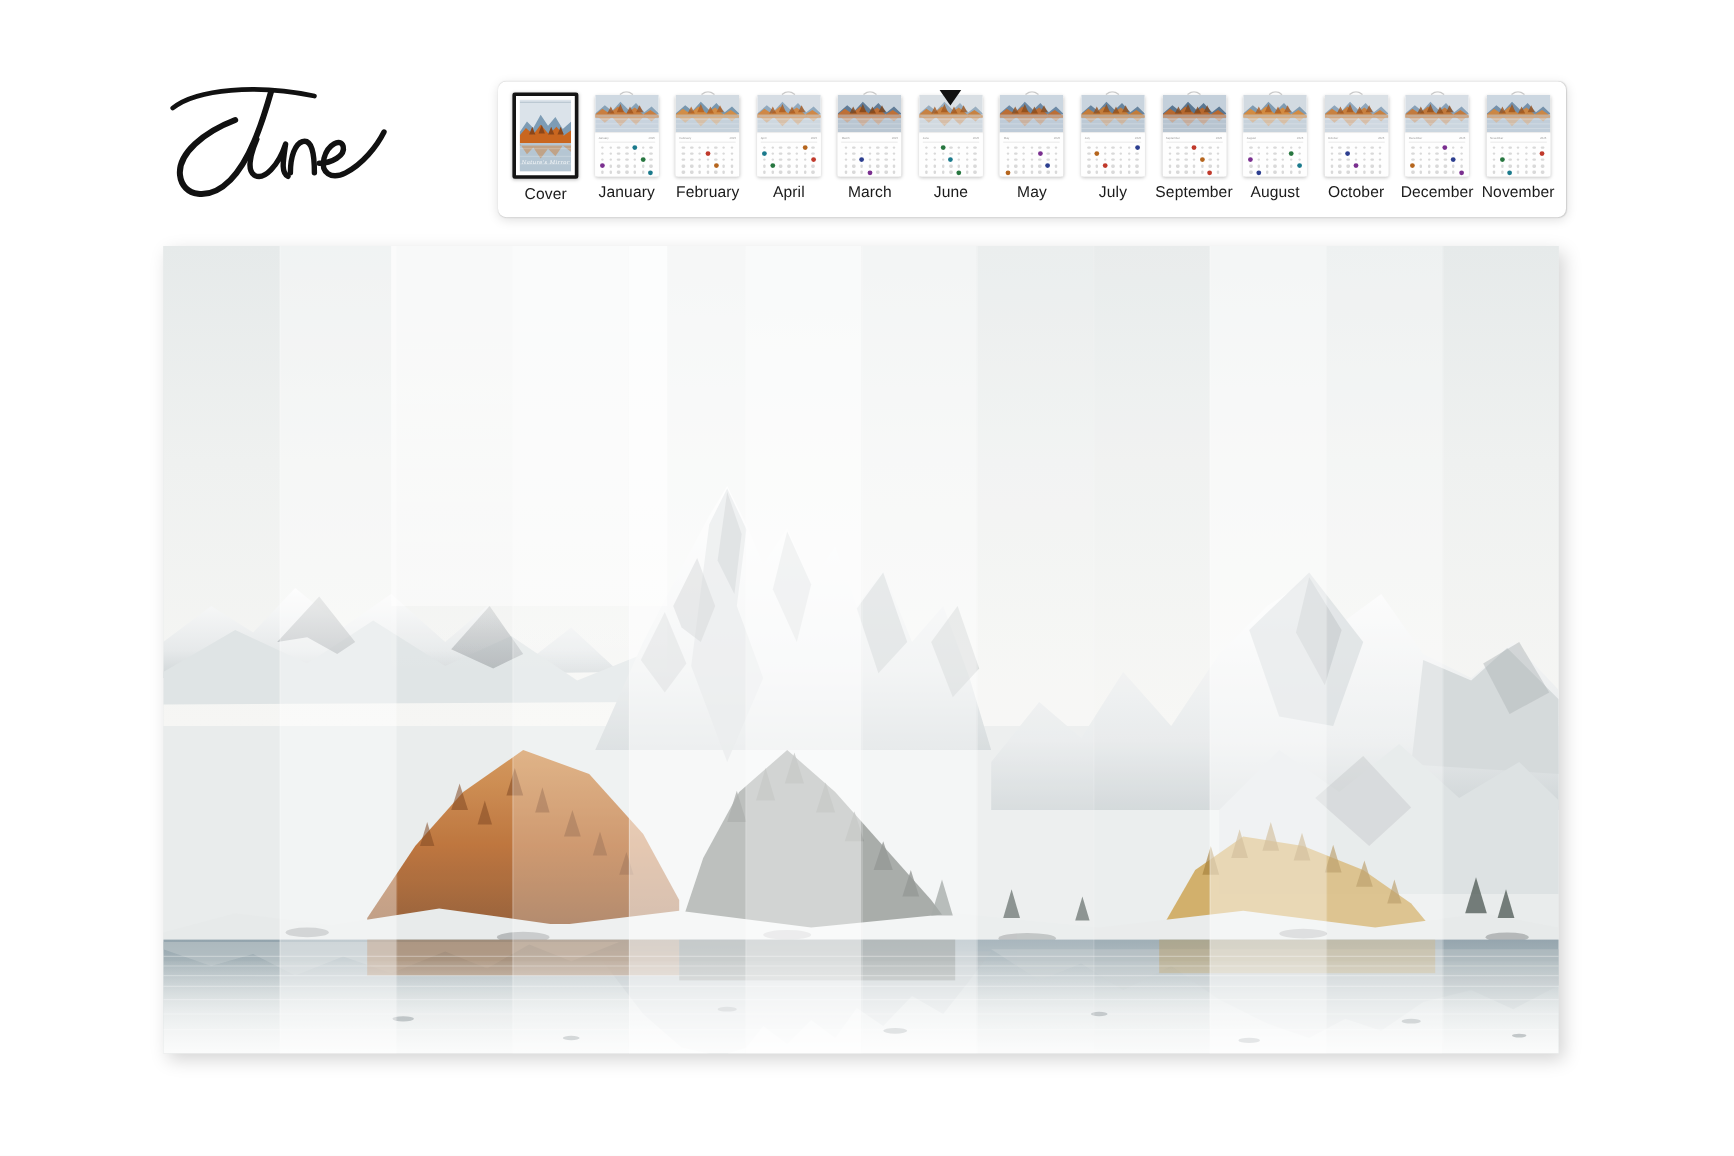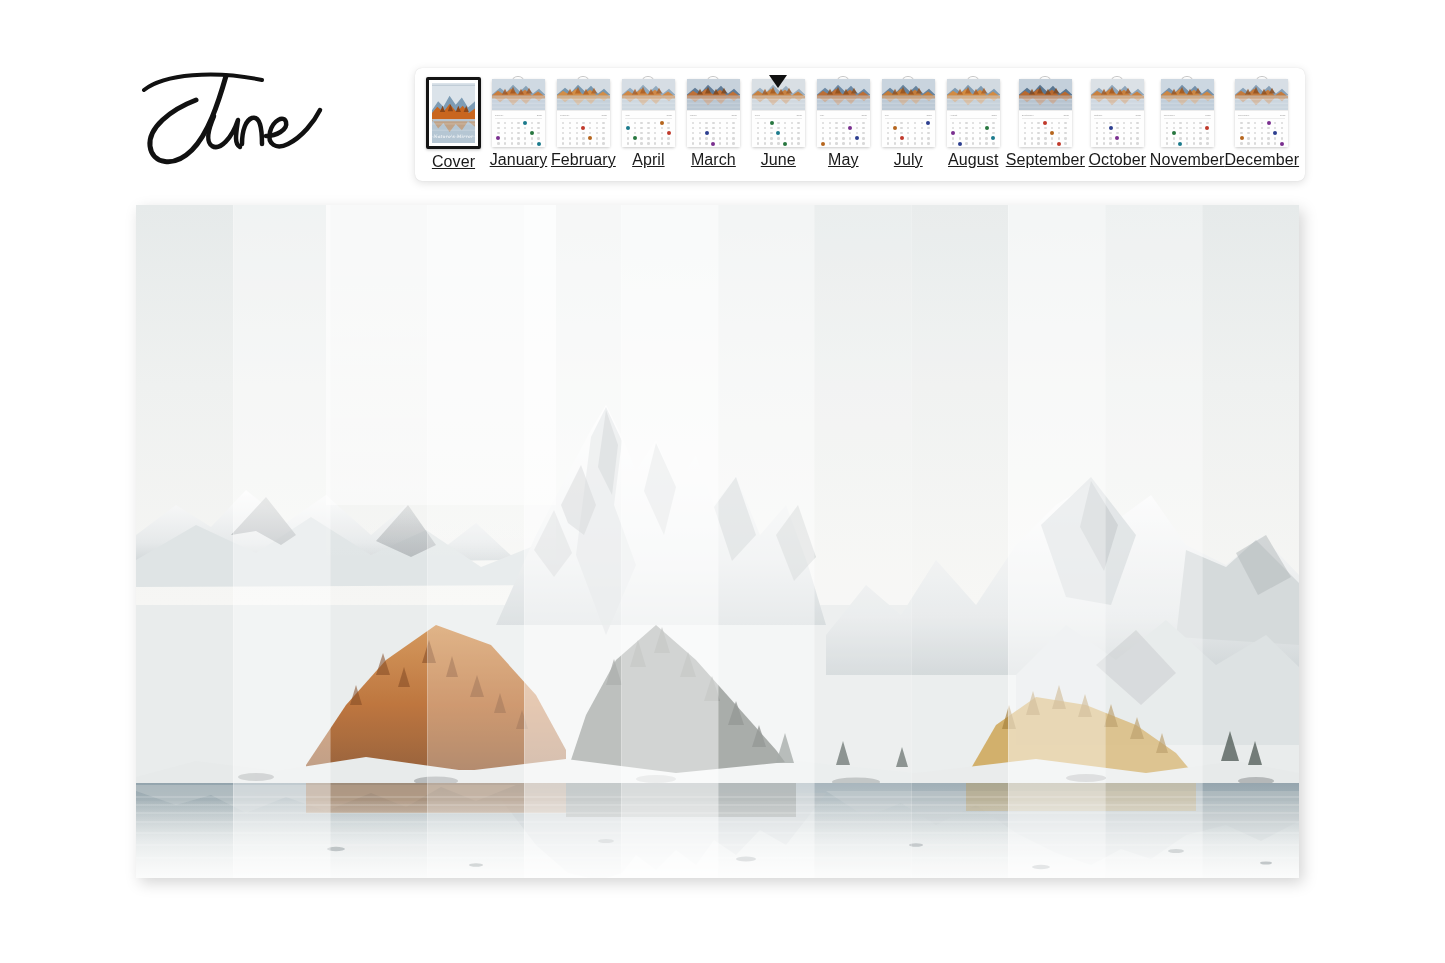--- a/index.html
+++ b/index.html
@@ -81,26 +81,25 @@
   .tg-cell::after {
     content: ""; display: block;
     width: 2.4px; height: 2.4px; border-radius: 50%;
     background: #d9d9d9;
   }
   .tg-cell.dot::after { width: 4px; height: 4px; }
   .tg-sep { height: 0.7px; background: #ededed; margin: 1px 1px 1px 1px; }
 
   .thumb-label {
     margin-top: 5px;
-    font-size: 16px;
+    font-size: 13px;
     color: #1a1a1a;
     line-height: 16px;
     white-space: nowrap;
     letter-spacing: 0.1px;
-    text-decoration: underline;
   }
 
   
   .thumb-card.cover {
     border: 3px solid #141414;
     background: #ffffff;
     padding: 3px;
     width: 55px; height: 72px;
     margin-top: 0;
     box-shadow: 0 1px 3px rgba(0,0,0,0.25);
@@ -692,20 +691,94 @@
               </div>
             </div>
           </div>
         </div>
         <div class="thumb-label">July</div>
       </div>
       <div class="thumb-cell">
         <div class="thumb-card">
           <div class="hook"></div>
           <div class="thumb-photo"><svg viewBox="0 0 53 32" preserveAspectRatio="none" width="100%" height="100%">
+    <rect width="53" height="32" fill="#c4d0db"></rect>
+    <path d="M0 16 L8 9 L14 14 L21 6 L28 13 L34 7 L41 15 L47 10 L53 16 L53 17 L0 17 Z" fill="#4f6d8a" opacity="0.9"></path>
+    <path d="M0 17 L6 12 L12 16 L19 10 L26 16 L33 11 L40 17 L46 13 L53 18 L53 20 L0 20 Z" fill="#c8661f" opacity="0.85"></path>
+    <path d="M10 16 l3 -6 l3 6 z M18 15 l3 -7 l3 7 z M26 16 l3 -6 l3 6 z M34 15 l3 -6 l3 6 z" fill="#82461a" opacity="0.8"></path>
+    <rect y="17" width="53" height="15" fill="#4f6d8a" opacity="0.35"></rect>
+    <path d="M0 17 L8 24 L14 19 L21 27 L28 20 L34 26 L41 18 L47 23 L53 17 L53 19 L0 19 Z" fill="#c8661f" opacity="0.45"></path>
+    <rect y="17" width="53" height="15" fill="#ffffff" opacity="0.28"></rect>
+    <g stroke="#ffffff" stroke-width="0.4" opacity="0.5">
+      <line x1="0" y1="21" x2="53" y2="21"></line>
+                <line x1="0" y1="25" x2="53" y2="25"></line>
+                <line x1="0" y1="29" x2="53" y2="29"></line>
+    </g>
+  </svg></div>
+          <div class="thumb-grid">
+            <div class="tg-head">
+            <span>September</span>
+            <span>2025</span>
+          </div>
+          <div class="tg-sep"></div>
+          <div class="tg-rows">
+              <div class="tg-row">
+                <span class="tg-cell"></span>
+                <span class="tg-cell"></span>
+                <span class="tg-cell"></span>
+                <span class="tg-cell dot" style="--d: #c0392b; background: transparent;" data-dot-n="25"></span>
+                <span class="tg-cell"></span>
+                <span class="tg-cell"></span>
+                <span class="tg-cell"></span>
+              </div>
+              <div class="tg-row">
+                <span class="tg-cell"></span>
+                <span class="tg-cell"></span>
+                <span class="tg-cell"></span>
+                <span class="tg-cell"></span>
+                <span class="tg-cell"></span>
+                <span class="tg-cell"></span>
+                <span class="tg-cell"></span>
+              </div>
+              <div class="tg-row">
+                <span class="tg-cell"></span>
+                <span class="tg-cell"></span>
+                <span class="tg-cell"></span>
+                <span class="tg-cell"></span>
+                <span class="tg-cell dot" style="--d: #b5651d; background: transparent;" data-dot-n="26"></span>
+                <span class="tg-cell"></span>
+                <span class="tg-cell"></span>
+              </div>
+              <div class="tg-row">
+                <span class="tg-cell"></span>
+                <span class="tg-cell"></span>
+                <span class="tg-cell"></span>
+                <span class="tg-cell"></span>
+                <span class="tg-cell"></span>
+                <span class="tg-cell"></span>
+                <span class="tg-cell"></span>
+              </div>
+              <div class="tg-row">
+                <span class="tg-cell"></span>
+                <span class="tg-cell"></span>
+                <span class="tg-cell"></span>
+                <span class="tg-cell"></span>
+                <span class="tg-cell"></span>
+                <span class="tg-cell dot" style="--d: #c0392b; background: transparent;" data-dot-n="27"></span>
+                <span class="tg-cell"></span>
+              </div>
+            </div>
+          </div>
+        </div>
+        <div class="thumb-label">September</div>
+      </div>
+      <div class="thumb-cell">
+        <div class="thumb-card">
+          <div class="hook"></div>
+          <div class="thumb-photo"><svg viewBox="0 0 53 32" preserveAspectRatio="none" width="100%" height="100%">
     <rect width="53" height="32" fill="#d2dae1"></rect>
     <path d="M0 16 L8 9 L14 14 L21 6 L28 13 L34 7 L41 15 L47 10 L53 16 L53 17 L0 17 Z" fill="#7793ac" opacity="0.9"></path>
     <path d="M0 17 L6 12 L12 16 L19 10 L26 16 L33 11 L40 17 L46 13 L53 18 L53 20 L0 20 Z" fill="#e0882f" opacity="0.85"></path>
     <path d="M10 16 l3 -6 l3 6 z M18 15 l3 -7 l3 7 z M26 16 l3 -6 l3 6 z M34 15 l3 -6 l3 6 z" fill="#ae5c1f" opacity="0.8"></path>
     <rect y="17" width="53" height="15" fill="#7793ac" opacity="0.35"></rect>
     <path d="M0 17 L8 24 L14 19 L21 27 L28 20 L34 26 L41 18 L47 23 L53 17 L53 19 L0 19 Z" fill="#e0882f" opacity="0.45"></path>
     <rect y="17" width="53" height="15" fill="#ffffff" opacity="0.28"></rect>
     <g stroke="#ffffff" stroke-width="0.4" opacity="0.5">
       <line x1="0" y1="21" x2="53" y2="21"></line>
                 <line x1="0" y1="25" x2="53" y2="25"></line>
@@ -761,94 +834,20 @@
                 <span class="tg-cell"></span>
                 <span class="tg-cell"></span>
                 <span class="tg-cell"></span>
                 <span class="tg-cell"></span>
                 <span class="tg-cell"></span>
               </div>
             </div>
           </div>
         </div>
         <div class="thumb-label">August</div>
-      </div>
-      <div class="thumb-cell">
-        <div class="thumb-card">
-          <div class="hook"></div>
-          <div class="thumb-photo"><svg viewBox="0 0 53 32" preserveAspectRatio="none" width="100%" height="100%">
-    <rect width="53" height="32" fill="#c4d0db"></rect>
-    <path d="M0 16 L8 9 L14 14 L21 6 L28 13 L34 7 L41 15 L47 10 L53 16 L53 17 L0 17 Z" fill="#4f6d8a" opacity="0.9"></path>
-    <path d="M0 17 L6 12 L12 16 L19 10 L26 16 L33 11 L40 17 L46 13 L53 18 L53 20 L0 20 Z" fill="#c8661f" opacity="0.85"></path>
-    <path d="M10 16 l3 -6 l3 6 z M18 15 l3 -7 l3 7 z M26 16 l3 -6 l3 6 z M34 15 l3 -6 l3 6 z" fill="#82461a" opacity="0.8"></path>
-    <rect y="17" width="53" height="15" fill="#4f6d8a" opacity="0.35"></rect>
-    <path d="M0 17 L8 24 L14 19 L21 27 L28 20 L34 26 L41 18 L47 23 L53 17 L53 19 L0 19 Z" fill="#c8661f" opacity="0.45"></path>
-    <rect y="17" width="53" height="15" fill="#ffffff" opacity="0.28"></rect>
-    <g stroke="#ffffff" stroke-width="0.4" opacity="0.5">
-      <line x1="0" y1="21" x2="53" y2="21"></line>
-                <line x1="0" y1="25" x2="53" y2="25"></line>
-                <line x1="0" y1="29" x2="53" y2="29"></line>
-    </g>
-  </svg></div>
-          <div class="thumb-grid">
-            <div class="tg-head">
-            <span>September</span>
-            <span>2025</span>
-          </div>
-          <div class="tg-sep"></div>
-          <div class="tg-rows">
-              <div class="tg-row">
-                <span class="tg-cell"></span>
-                <span class="tg-cell"></span>
-                <span class="tg-cell"></span>
-                <span class="tg-cell dot" style="--d: #c0392b; background: transparent;" data-dot-n="25"></span>
-                <span class="tg-cell"></span>
-                <span class="tg-cell"></span>
-                <span class="tg-cell"></span>
-              </div>
-              <div class="tg-row">
-                <span class="tg-cell"></span>
-                <span class="tg-cell"></span>
-                <span class="tg-cell"></span>
-                <span class="tg-cell"></span>
-                <span class="tg-cell"></span>
-                <span class="tg-cell"></span>
-                <span class="tg-cell"></span>
-              </div>
-              <div class="tg-row">
-                <span class="tg-cell"></span>
-                <span class="tg-cell"></span>
-                <span class="tg-cell"></span>
-                <span class="tg-cell"></span>
-                <span class="tg-cell dot" style="--d: #b5651d; background: transparent;" data-dot-n="26"></span>
-                <span class="tg-cell"></span>
-                <span class="tg-cell"></span>
-              </div>
-              <div class="tg-row">
-                <span class="tg-cell"></span>
-                <span class="tg-cell"></span>
-                <span class="tg-cell"></span>
-                <span class="tg-cell"></span>
-                <span class="tg-cell"></span>
-                <span class="tg-cell"></span>
-                <span class="tg-cell"></span>
-              </div>
-              <div class="tg-row">
-                <span class="tg-cell"></span>
-                <span class="tg-cell"></span>
-                <span class="tg-cell"></span>
-                <span class="tg-cell"></span>
-                <span class="tg-cell"></span>
-                <span class="tg-cell dot" style="--d: #c0392b; background: transparent;" data-dot-n="27"></span>
-                <span class="tg-cell"></span>
-              </div>
-            </div>
-          </div>
-        </div>
-        <div class="thumb-label">September</div>
       </div>
       <div class="thumb-cell">
         <div class="thumb-card">
           <div class="hook"></div>
           <div class="thumb-photo"><svg viewBox="0 0 53 32" preserveAspectRatio="none" width="100%" height="100%">
     <rect width="53" height="32" fill="#dbe1e6"></rect>
     <path d="M0 16 L8 9 L14 14 L21 6 L28 13 L34 7 L41 15 L47 10 L53 16 L53 17 L0 17 Z" fill="#86a0b6" opacity="0.9"></path>
     <path d="M0 17 L6 12 L12 16 L19 10 L26 16 L33 11 L40 17 L46 13 L53 18 L53 20 L0 20 Z" fill="#d27a2a" opacity="0.85"></path>
     <path d="M10 16 l3 -6 l3 6 z M18 15 l3 -7 l3 7 z M26 16 l3 -6 l3 6 z M34 15 l3 -6 l3 6 z" fill="#a1561e" opacity="0.8"></path>
     <rect y="17" width="53" height="15" fill="#86a0b6" opacity="0.35"></rect>
@@ -914,20 +913,94 @@
               </div>
             </div>
           </div>
         </div>
         <div class="thumb-label">October</div>
       </div>
       <div class="thumb-cell">
         <div class="thumb-card">
           <div class="hook"></div>
           <div class="thumb-photo"><svg viewBox="0 0 53 32" preserveAspectRatio="none" width="100%" height="100%">
+    <rect width="53" height="32" fill="#d7dee5"></rect>
+    <path d="M0 16 L8 9 L14 14 L21 6 L28 13 L34 7 L41 15 L47 10 L53 16 L53 17 L0 17 Z" fill="#7f9ab2" opacity="0.9"></path>
+    <path d="M0 17 L6 12 L12 16 L19 10 L26 16 L33 11 L40 17 L46 13 L53 18 L53 20 L0 20 Z" fill="#cd7327" opacity="0.85"></path>
+    <path d="M10 16 l3 -6 l3 6 z M18 15 l3 -7 l3 7 z M26 16 l3 -6 l3 6 z M34 15 l3 -6 l3 6 z" fill="#8f4d1b" opacity="0.8"></path>
+    <rect y="17" width="53" height="15" fill="#7f9ab2" opacity="0.35"></rect>
+    <path d="M0 17 L8 24 L14 19 L21 27 L28 20 L34 26 L41 18 L47 23 L53 17 L53 19 L0 19 Z" fill="#cd7327" opacity="0.45"></path>
+    <rect y="17" width="53" height="15" fill="#ffffff" opacity="0.28"></rect>
+    <g stroke="#ffffff" stroke-width="0.4" opacity="0.5">
+      <line x1="0" y1="21" x2="53" y2="21"></line>
+                <line x1="0" y1="25" x2="53" y2="25"></line>
+                <line x1="0" y1="29" x2="53" y2="29"></line>
+    </g>
+  </svg></div>
+          <div class="thumb-grid">
+            <div class="tg-head">
+            <span>December</span>
+            <span>2025</span>
+          </div>
+          <div class="tg-sep"></div>
+          <div class="tg-rows">
+              <div class="tg-row">
+                <span class="tg-cell"></span>
+                <span class="tg-cell"></span>
+                <span class="tg-cell"></span>
+                <span class="tg-cell"></span>
+                <span class="tg-cell dot" style="--d: #7a2f8f; background: transparent;" data-dot-n="33"></span>
+                <span class="tg-cell"></span>
+                <span class="tg-cell"></span>
+              </div>
+              <div class="tg-row">
+                <span class="tg-cell"></span>
+                <span class="tg-cell"></span>
+                <span class="tg-cell"></span>
+                <span class="tg-cell"></span>
+                <span class="tg-cell"></span>
+                <span class="tg-cell"></span>
+                <span class="tg-cell"></span>
+              </div>
+              <div class="tg-row">
+                <span class="tg-cell"></span>
+                <span class="tg-cell"></span>
+                <span class="tg-cell"></span>
+                <span class="tg-cell"></span>
+                <span class="tg-cell"></span>
+                <span class="tg-cell dot" style="--d: #2c3e8f; background: transparent;" data-dot-n="34"></span>
+                <span class="tg-cell"></span>
+              </div>
+              <div class="tg-row">
+                <span class="tg-cell dot" style="--d: #b5651d; background: transparent;" data-dot-n="35"></span>
+                <span class="tg-cell"></span>
+                <span class="tg-cell"></span>
+                <span class="tg-cell"></span>
+                <span class="tg-cell"></span>
+                <span class="tg-cell"></span>
+                <span class="tg-cell"></span>
+              </div>
+              <div class="tg-row">
+                <span class="tg-cell"></span>
+                <span class="tg-cell"></span>
+                <span class="tg-cell"></span>
+                <span class="tg-cell"></span>
+                <span class="tg-cell"></span>
+                <span class="tg-cell"></span>
+                <span class="tg-cell dot" style="--d: #7a2f8f; background: transparent;" data-dot-n="36"></span>
+              </div>
+            </div>
+          </div>
+        </div>
+        <div class="thumb-label">December</div>
+      </div>
+      <div class="thumb-cell">
+        <div class="thumb-card">
+          <div class="hook"></div>
+          <div class="thumb-photo"><svg viewBox="0 0 53 32" preserveAspectRatio="none" width="100%" height="100%">
     <rect width="53" height="32" fill="#ccd7e1"></rect>
     <path d="M0 16 L8 9 L14 14 L21 6 L28 13 L34 7 L41 15 L47 10 L53 16 L53 17 L0 17 Z" fill="#6b89a5" opacity="0.9"></path>
     <path d="M0 17 L6 12 L12 16 L19 10 L26 16 L33 11 L40 17 L46 13 L53 18 L53 20 L0 20 Z" fill="#db8533" opacity="0.85"></path>
     <path d="M10 16 l3 -6 l3 6 z M18 15 l3 -7 l3 7 z M26 16 l3 -6 l3 6 z M34 15 l3 -6 l3 6 z" fill="#9c541c" opacity="0.8"></path>
     <rect y="17" width="53" height="15" fill="#6b89a5" opacity="0.35"></rect>
     <path d="M0 17 L8 24 L14 19 L21 27 L28 20 L34 26 L41 18 L47 23 L53 17 L53 19 L0 19 Z" fill="#db8533" opacity="0.45"></path>
     <rect y="17" width="53" height="15" fill="#ffffff" opacity="0.28"></rect>
     <g stroke="#ffffff" stroke-width="0.4" opacity="0.5">
       <line x1="0" y1="21" x2="53" y2="21"></line>
                 <line x1="0" y1="25" x2="53" y2="25"></line>
@@ -983,94 +1056,20 @@
                 <span class="tg-cell dot" style="--d: #1b7a8c; background: transparent;" data-dot-n="32"></span>
                 <span class="tg-cell"></span>
                 <span class="tg-cell"></span>
                 <span class="tg-cell"></span>
                 <span class="tg-cell"></span>
               </div>
             </div>
           </div>
         </div>
         <div class="thumb-label">November</div>
-      </div>
-      <div class="thumb-cell">
-        <div class="thumb-card">
-          <div class="hook"></div>
-          <div class="thumb-photo"><svg viewBox="0 0 53 32" preserveAspectRatio="none" width="100%" height="100%">
-    <rect width="53" height="32" fill="#d7dee5"></rect>
-    <path d="M0 16 L8 9 L14 14 L21 6 L28 13 L34 7 L41 15 L47 10 L53 16 L53 17 L0 17 Z" fill="#7f9ab2" opacity="0.9"></path>
-    <path d="M0 17 L6 12 L12 16 L19 10 L26 16 L33 11 L40 17 L46 13 L53 18 L53 20 L0 20 Z" fill="#cd7327" opacity="0.85"></path>
-    <path d="M10 16 l3 -6 l3 6 z M18 15 l3 -7 l3 7 z M26 16 l3 -6 l3 6 z M34 15 l3 -6 l3 6 z" fill="#8f4d1b" opacity="0.8"></path>
-    <rect y="17" width="53" height="15" fill="#7f9ab2" opacity="0.35"></rect>
-    <path d="M0 17 L8 24 L14 19 L21 27 L28 20 L34 26 L41 18 L47 23 L53 17 L53 19 L0 19 Z" fill="#cd7327" opacity="0.45"></path>
-    <rect y="17" width="53" height="15" fill="#ffffff" opacity="0.28"></rect>
-    <g stroke="#ffffff" stroke-width="0.4" opacity="0.5">
-      <line x1="0" y1="21" x2="53" y2="21"></line>
-                <line x1="0" y1="25" x2="53" y2="25"></line>
-                <line x1="0" y1="29" x2="53" y2="29"></line>
-    </g>
-  </svg></div>
-          <div class="thumb-grid">
-            <div class="tg-head">
-            <span>December</span>
-            <span>2025</span>
-          </div>
-          <div class="tg-sep"></div>
-          <div class="tg-rows">
-              <div class="tg-row">
-                <span class="tg-cell"></span>
-                <span class="tg-cell"></span>
-                <span class="tg-cell"></span>
-                <span class="tg-cell"></span>
-                <span class="tg-cell dot" style="--d: #7a2f8f; background: transparent;" data-dot-n="33"></span>
-                <span class="tg-cell"></span>
-                <span class="tg-cell"></span>
-              </div>
-              <div class="tg-row">
-                <span class="tg-cell"></span>
-                <span class="tg-cell"></span>
-                <span class="tg-cell"></span>
-                <span class="tg-cell"></span>
-                <span class="tg-cell"></span>
-                <span class="tg-cell"></span>
-                <span class="tg-cell"></span>
-              </div>
-              <div class="tg-row">
-                <span class="tg-cell"></span>
-                <span class="tg-cell"></span>
-                <span class="tg-cell"></span>
-                <span class="tg-cell"></span>
-                <span class="tg-cell"></span>
-                <span class="tg-cell dot" style="--d: #2c3e8f; background: transparent;" data-dot-n="34"></span>
-                <span class="tg-cell"></span>
-              </div>
-              <div class="tg-row">
-                <span class="tg-cell dot" style="--d: #b5651d; background: transparent;" data-dot-n="35"></span>
-                <span class="tg-cell"></span>
-                <span class="tg-cell"></span>
-                <span class="tg-cell"></span>
-                <span class="tg-cell"></span>
-                <span class="tg-cell"></span>
-                <span class="tg-cell"></span>
-              </div>
-              <div class="tg-row">
-                <span class="tg-cell"></span>
-                <span class="tg-cell"></span>
-                <span class="tg-cell"></span>
-                <span class="tg-cell"></span>
-                <span class="tg-cell"></span>
-                <span class="tg-cell"></span>
-                <span class="tg-cell dot" style="--d: #7a2f8f; background: transparent;" data-dot-n="36"></span>
-              </div>
-            </div>
-          </div>
-        </div>
-        <div class="thumb-label">December</div>
       </div>
     </div>
 
   <div class="hero-wrap">
     <div class="hero-art">
 
       <svg width="1163" height="673" viewBox="0 0 1163 673" preserveAspectRatio="none">
         <defs>
           <linearGradient id="sky" x1="0" y1="0" x2="0" y2="1">
             <stop offset="0%" stop-color="#e6eaea"></stop>

